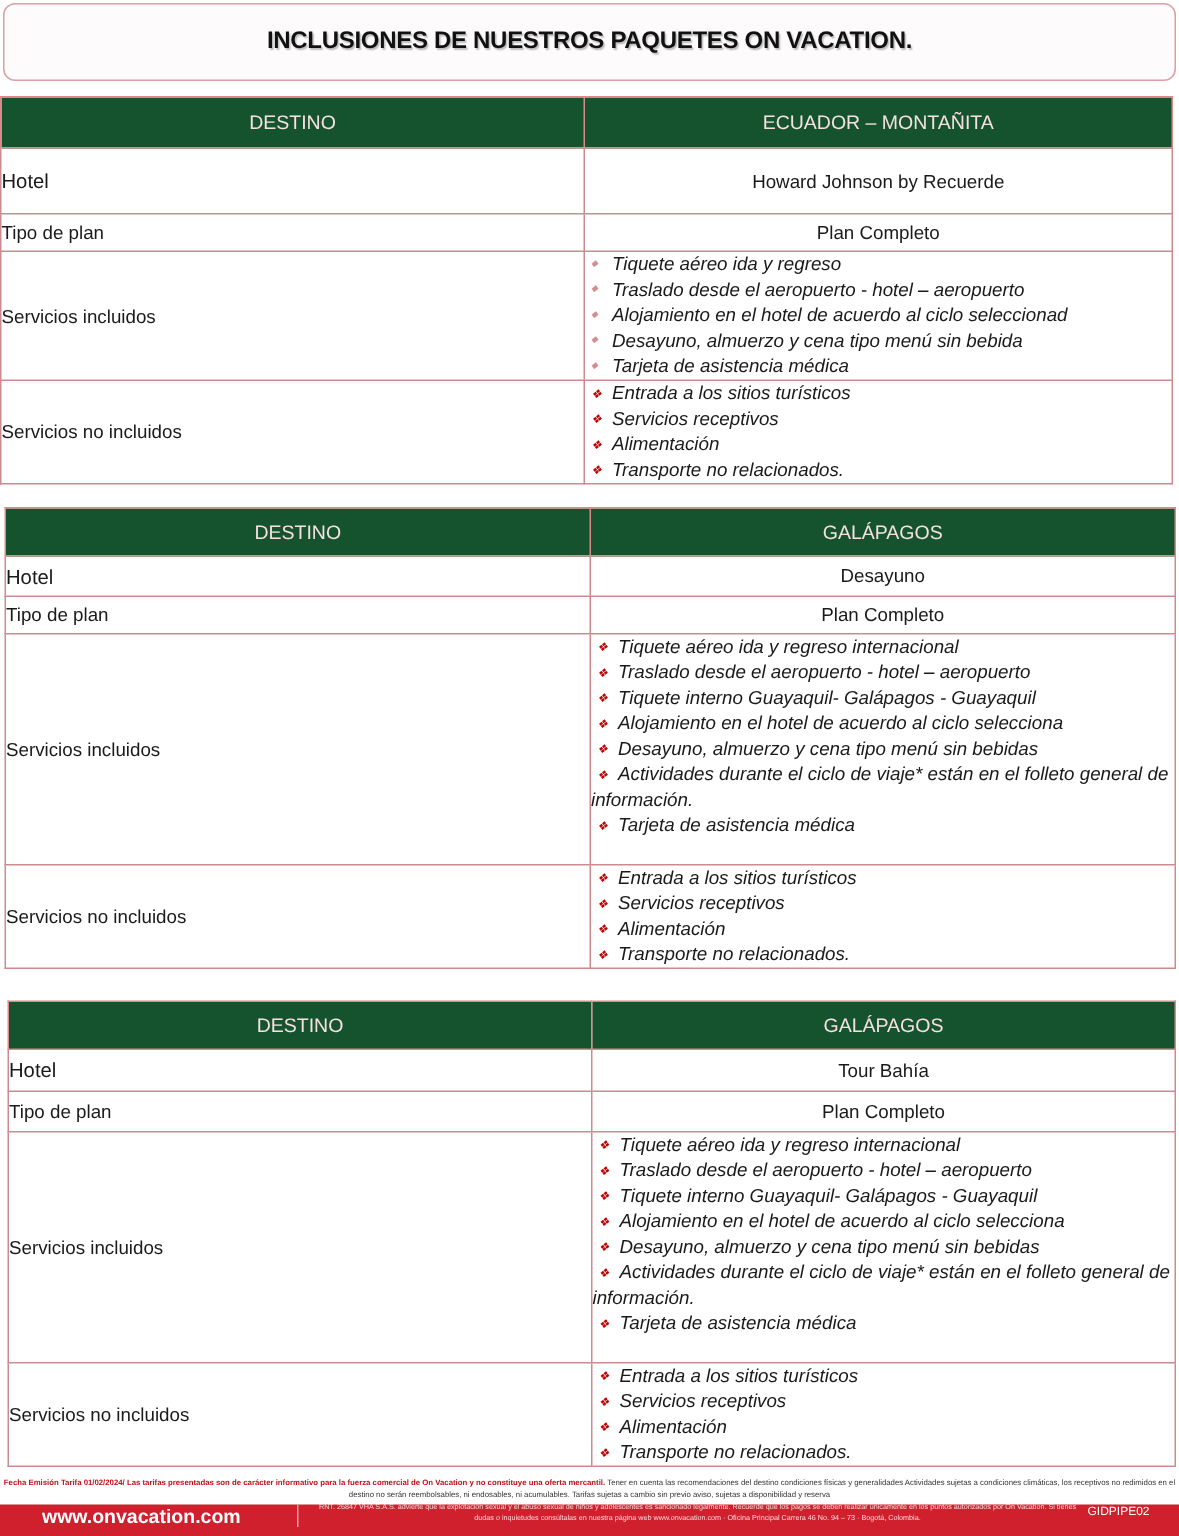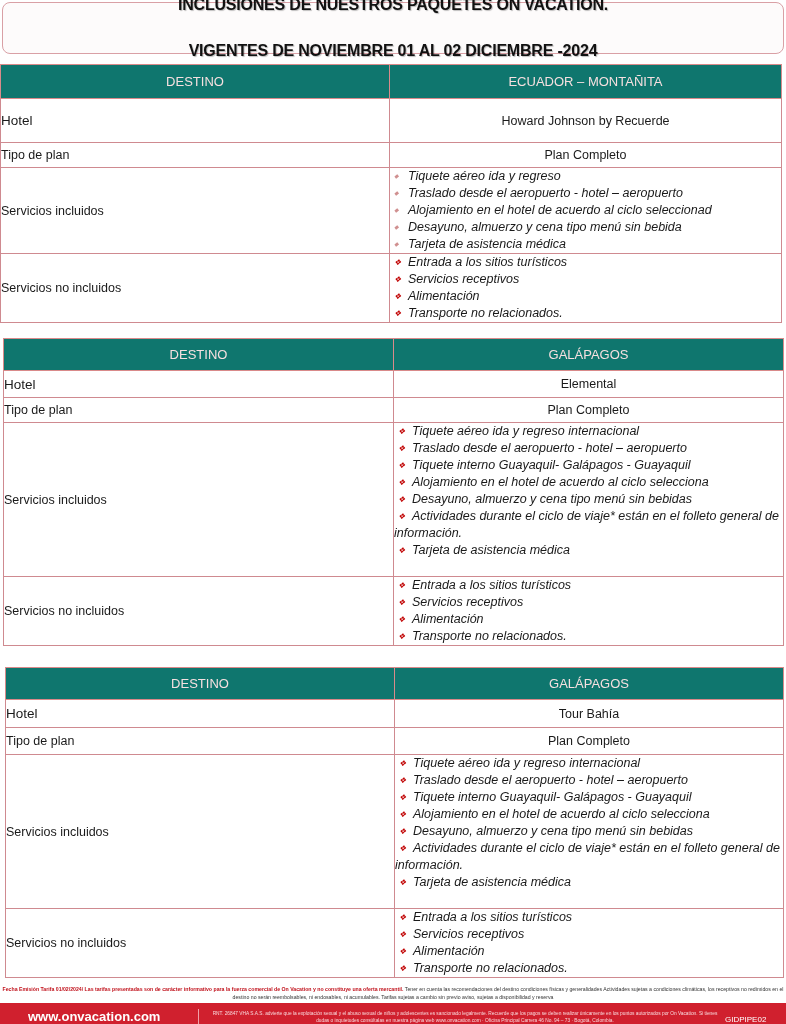--- a/index.html
+++ b/index.html
@@ -20,21 +20,21 @@
   table.pkg {
     position: absolute; border-collapse: collapse; table-layout: fixed;
     font-size: 12.5px;
   }
   table.pkg td {
     border: 1px solid #cf8a90; vertical-align: middle;
   }
   table.pkg td.lbl { text-align: left; }
   table.pkg td.val { text-align: center; }
   table.pkg tr.head td {
-    background: #0f766e; color: #f6e0e0; font-size: 13px; text-align: center;
+    background: #14532d; color: #f6e0e0; font-size: 13px; text-align: center;
     border-color: #d98a8a;
   }
   table.pkg td.list { text-align: left; padding: 0; }
   ul.items { list-style: none; }
   ul.items li {
     position: relative; padding-left: 18px; line-height: 17px; font-size: 12.5px; font-style: italic;
   }
   ul.items li .bullet {
     position: absolute; left: 4px; top: 0; font-size: 8px; color: #c00000; line-height: 17px;
   }
@@ -47,37 +47,36 @@
   #t3 { left: 5px; top: 667px; width: 779px; }
 
   .disclaimer {
     position: absolute; left: 0; top: 985px; width: 786px; text-align: center;
     font-size: 5.2px; line-height: 8px; color: #333;
   }
   .disclaimer .red { color: #c0101a; font-weight: bold; }
 
   .footer-bar {
     position: absolute; left: 0; top: 1003px; width: 786px; height: 21px;
-    background: #d0202e; color: #fff; display: flex; align-items: flex-end;
+    background: #d0202e; color: #fff; display: flex; align-items: flex-start;
   }
   .footer-bar .site {
     font-weight: bold; font-size: 13px; padding-left: 28px; width: 198px;
   }
   .footer-bar .sep { width: 1px; height: 15px; background: #f0a0a8; }
   .footer-bar .legal {
     font-size: 4.8px; line-height: 6.5px; color: #f8d8dc; padding-left: 12px; width: 520px; text-align: center;
   }
   .footer-bar .code { font-size: 8px; color: #fff; padding-left: 6px; }
 </style>
 </head>
 <body>
 
 <div class="header-box">
   <div class="line">INCLUSIONES  DE NUESTROS PAQUETES ON VACATION.</div>
-  <div class="line">VIGENTES DE NOVIEMBRE 01 AL 02 DICIEMBRE -2024</div>
 </div>
 
 <table class="pkg" id="t1">
   <colgroup>
       <col style="width:389px">
       <col>
     </colgroup>
   <tbody>
       <tr class="head" style="height:34px">
     <td>DESTINO</td>
@@ -122,21 +121,21 @@
       <col style="width:390px">
       <col>
     </colgroup>
   <tbody>
       <tr class="head" style="height:32px">
     <td>DESTINO</td>
     <td>GALÁPAGOS</td>
   </tr>
   <tr style="height:27px">
     <td class="lbl" style="font-size:13.5px">Hotel</td>
-    <td class="val">Elemental</td>
+    <td class="val">Desayuno</td>
   </tr>
   <tr style="height:25px">
     <td class="lbl">Tipo de plan</td>
     <td class="val">Plan Completo</td>
   </tr>
   <tr style="height:154px">
     <td class="lbl">Servicios incluidos</td>
     <td class="list" style="vertical-align:top">
       <ul class="items">
         <li><span class="bullet">❖</span><span> Tiquete aéreo ida y regreso internacional</span></li>

